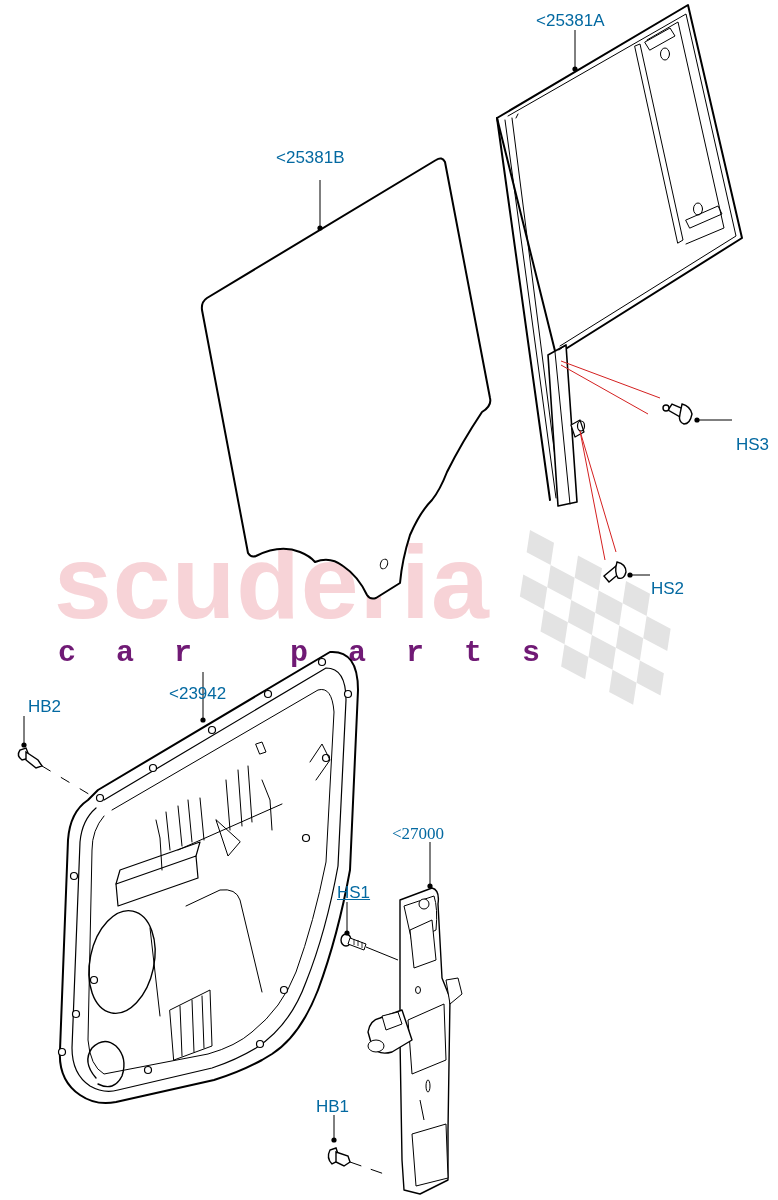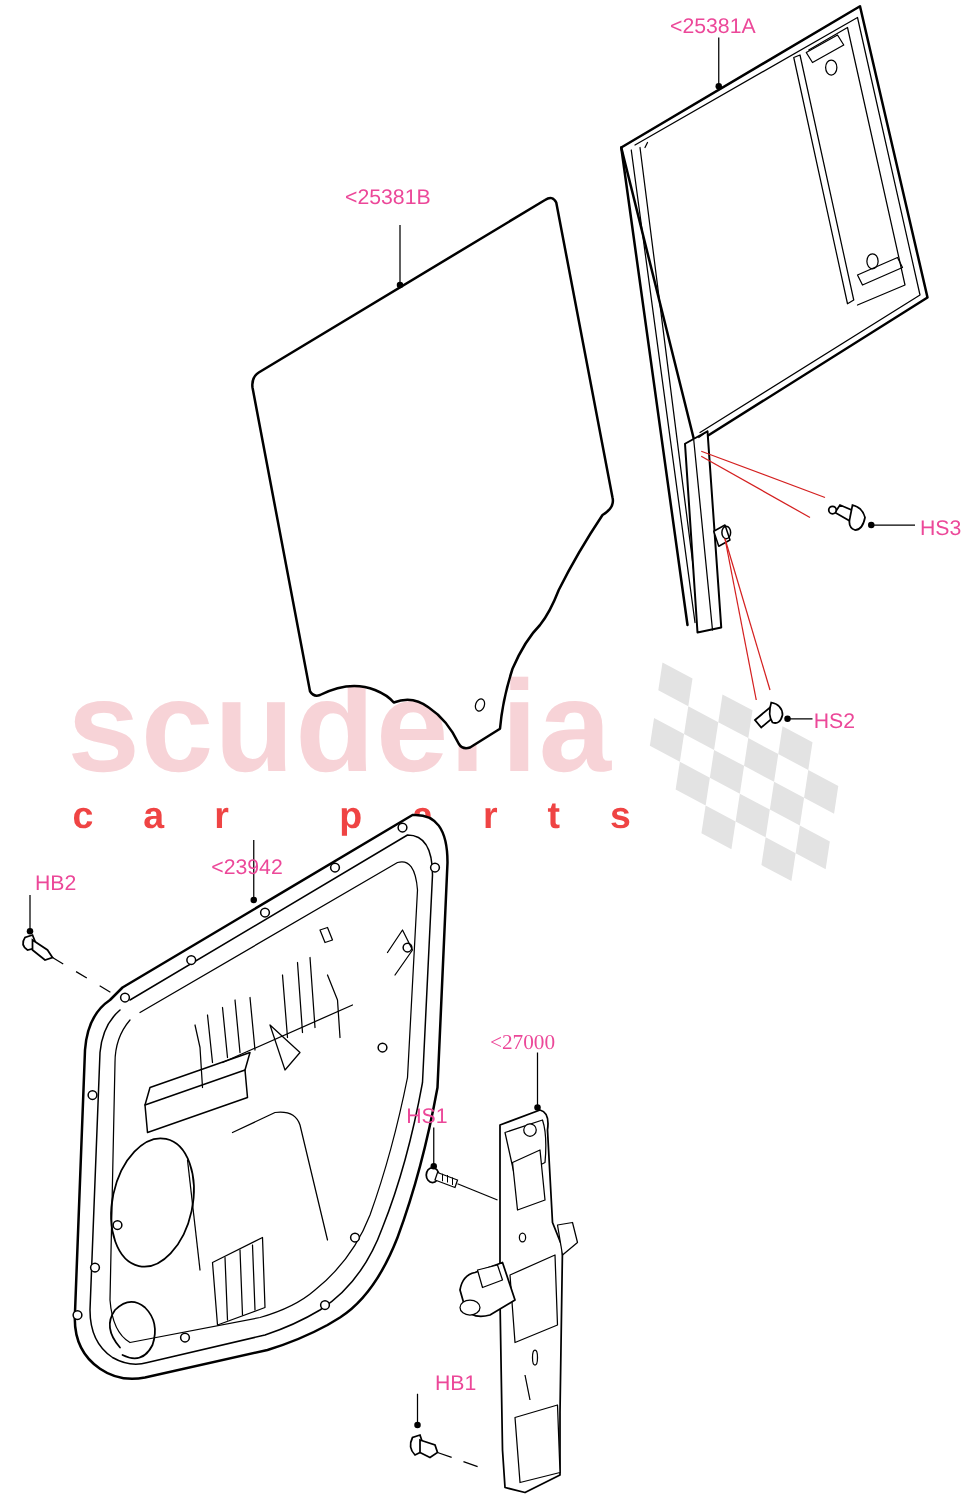--- a/index.html
+++ b/index.html
@@ -1,20 +1,20 @@
 <!DOCTYPE html>
 <html><head>
 <meta charset="utf-8">
 <style>
   html, body { margin: 0; padding: 0; background: #ffffff; }
   body { width: 778px; height: 1200px; position: relative; overflow: hidden; font-family: "Liberation Sans", sans-serif; }
   #diagram { position: absolute; left: 0; top: 0; width: 778px; height: 1200px; }
-  .callout { position: absolute; font-family: "Liberation Sans", sans-serif; font-size: 17px; color: #ec4899; white-space: nowrap; line-height: 1; cursor: pointer; }
+  .callout { position: absolute; font-family: "Liberation Sans", sans-serif; font-size: 17px; color: #0369a1; white-space: nowrap; line-height: 1; cursor: pointer; }
   .wm-main { position: absolute; left: 54px; top: 530px; font-family: "Liberation Sans", sans-serif; font-weight: bold; font-size: 104px; color: #f7d3d7; letter-spacing: 1px; line-height: 1; }
-  .wm-sub { position: absolute; left: 58px; top: 638px; font-family: Liberation Sans, sans-serif; font-weight: bold; font-size: 30px; color: #ef4444; letter-spacing: 40px; line-height: 1; }
+  .wm-sub { position: absolute; left: 58px; top: 638px; font-family: Liberation Mono, monospace; font-weight: bold; font-size: 30px; color: #701a75; letter-spacing: 40px; line-height: 1; }
   .layer { position: absolute; left: 0; top: 0; }
 </style>
 </head>
 <body>
 
 <div class="wm-main">scuderia</div>
 <div class="wm-sub">car parts</div>
 
 <svg class="layer" width="778" height="1200">
   <g fill="#e3e3e3" transform="translate(530,530) skewY(28) skewX(-8)">
@@ -195,19 +195,19 @@
     <path d="M330,1150 Q326,1158 332,1164 L340,1160 L336,1148 Z"></path>
     <path d="M336,1152 L348,1156 L350,1162 L344,1166 L336,1162 Z"></path>
   </g>
   <line x1="334" y1="1115" x2="334" y2="1138" stroke="#000" stroke-width="1"></line>
   <circle cx="334" cy="1140" r="2.6" fill="#000"></circle>
   <path d="M350,1162 L390,1176" stroke="#000" stroke-width="1" stroke-dasharray="12,10" fill="none"></path>
 </svg>
 
 <div class="callout" style="left:536px; top:12px;">&lt;25381A</div>
 <div class="callout" style="left:276px; top:149px;">&lt;25381B</div>
-<div class="callout" style="left:736px; top:414px;">HS3</div>
-<div class="callout" style="left:651px; top:568px;">HS2</div>
+<div class="callout" style="left:736px; top:436px;">HS3</div>
+<div class="callout" style="left:651px; top:580px;">HS2</div>
 <div class="callout" style="left:5px; top:698px;margin-left:23px;">HB2</div>
 <div class="callout" style="left:169px; top:685px;">&lt;23942</div>
 <div class="callout" style="left:392px; top:825px;font-family:Liberation Serif, serif;">&lt;27000</div>
-<div class="callout" style="left:325px; top:884px;">HS1</div>
-<div class="callout" style="left:316px; top:1098px;margin-left:32px;">HB1</div>
+<div class="callout" style="left:337px; top:884px;text-decoration:underline;">HS1</div>
+<div class="callout" style="left:316px; top:1098px;">HB1</div>
 
 </body></html>

